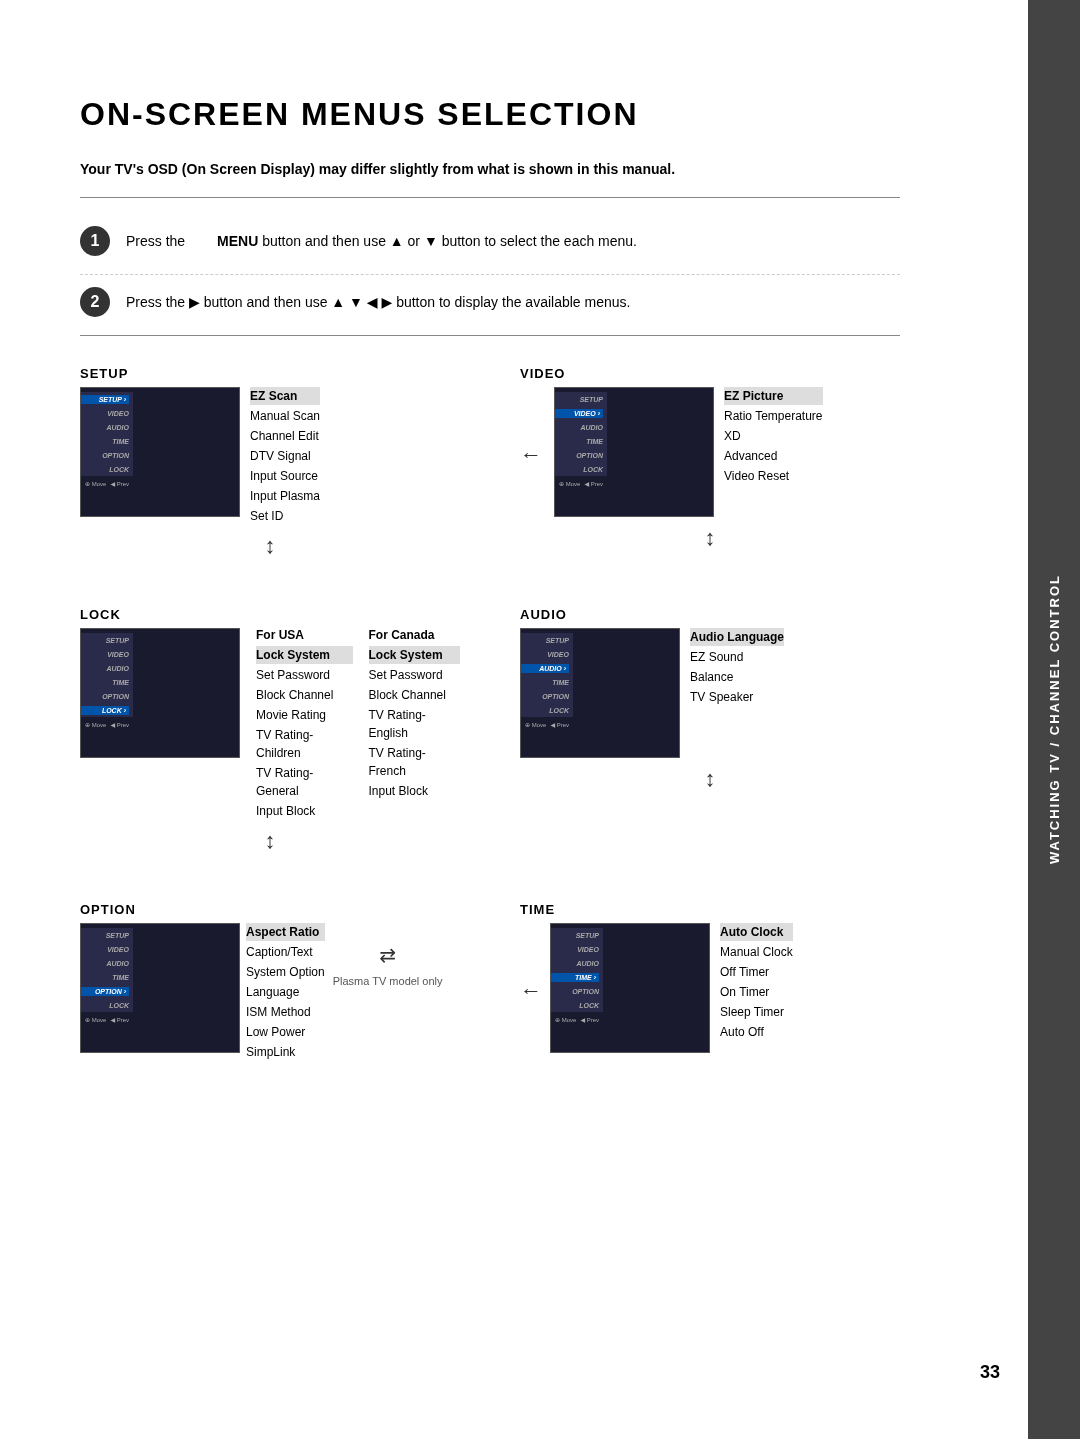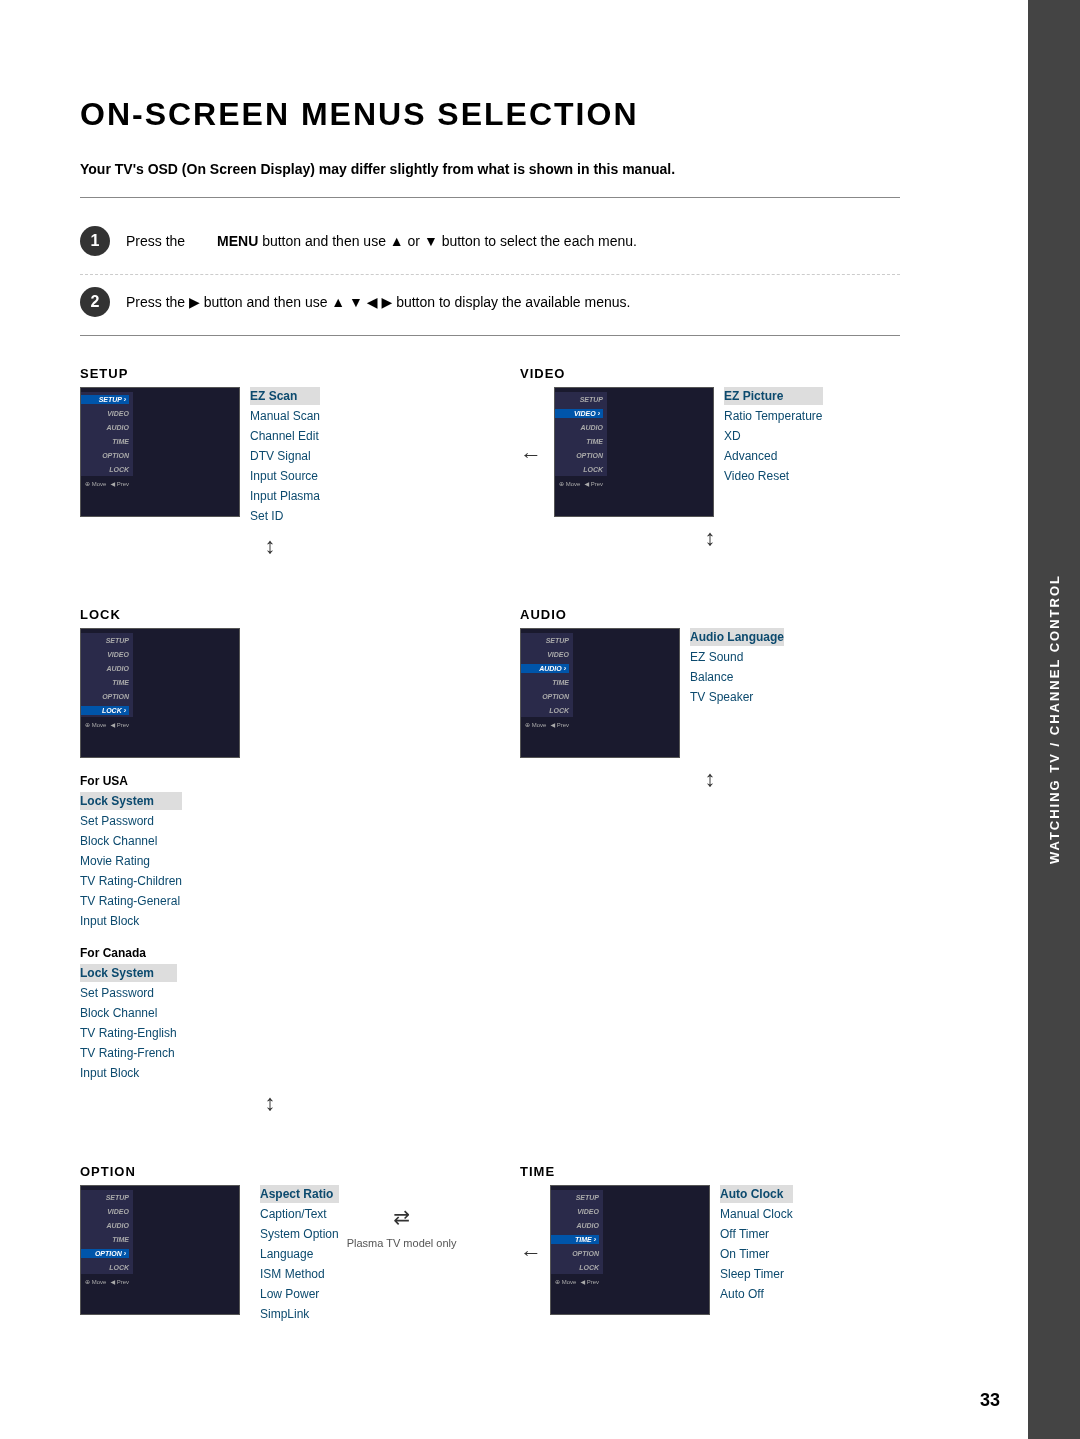--- a/index.html
+++ b/index.html
@@ -166,21 +166,21 @@
 
     
     .menu-items-list {
       display: flex;
       flex-direction: column;
       gap: 2px;
     }
 
     .menu-item-text {
       font-size: 12px;
-      color: #0c4a6e;
+      color: #000000;
       line-height: 1.5;
     }
 
     .menu-item-text.highlighted {
       background: #ddd;
       font-weight: 700;
     }
 
     
     .sort-arrows {
@@ -220,21 +220,21 @@
       font-weight: 700;
       letter-spacing: 2px;
       writing-mode: vertical-rl;
       transform: rotate(180deg);
       text-transform: uppercase;
     }
 
     
     .page-number {
       position: absolute;
-      bottom: 28px;
+      bottom: 56px;
       right: 80px;
       font-size: 18px;
       font-weight: 700;
     }
 
     
     .plasma-note {
       font-size: 11px;
       color: #555;
       margin-top: 4px;
@@ -245,26 +245,25 @@
       font-size: 12px;
       font-weight: 700;
       margin-bottom: 4px;
     }
 
     .lock-columns-row {
       display: flex;
       gap: 16px;
       align-items: flex-start;
       margin-top: 0;
-      flex-direction: column;
     }
 
     .option-row {
       display: flex;
-      gap: 20px;
+      gap: 6px;
       align-items: flex-start;
     }
 
     .option-arrow-area {
       display: flex;
       flex-direction: column;
       align-items: center;
       justify-content: center;
       margin-top: 20px;
       gap: 4px;

